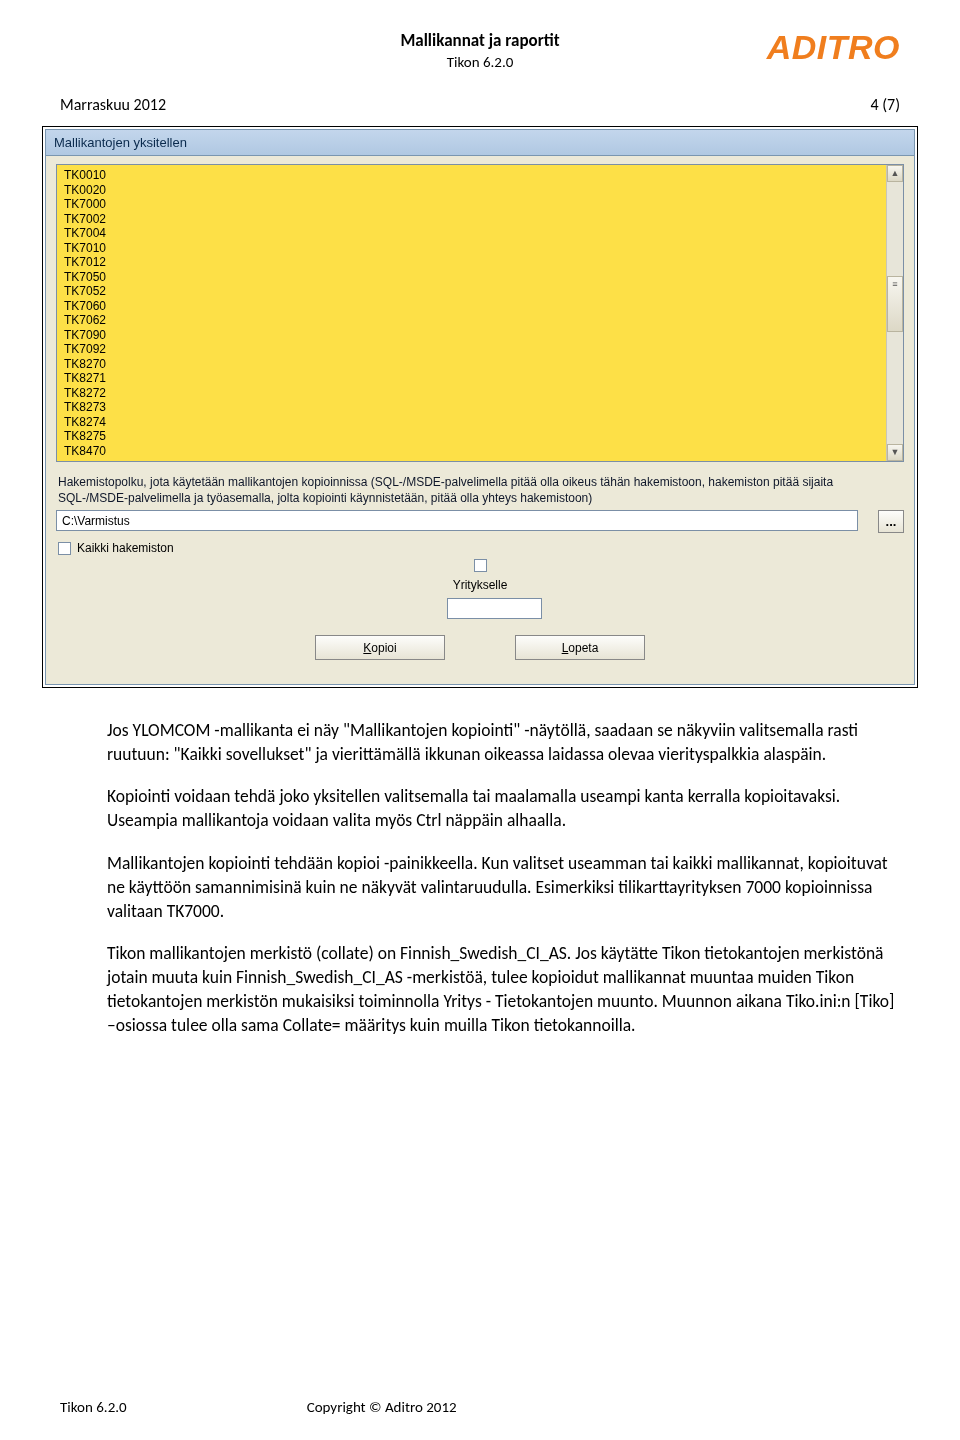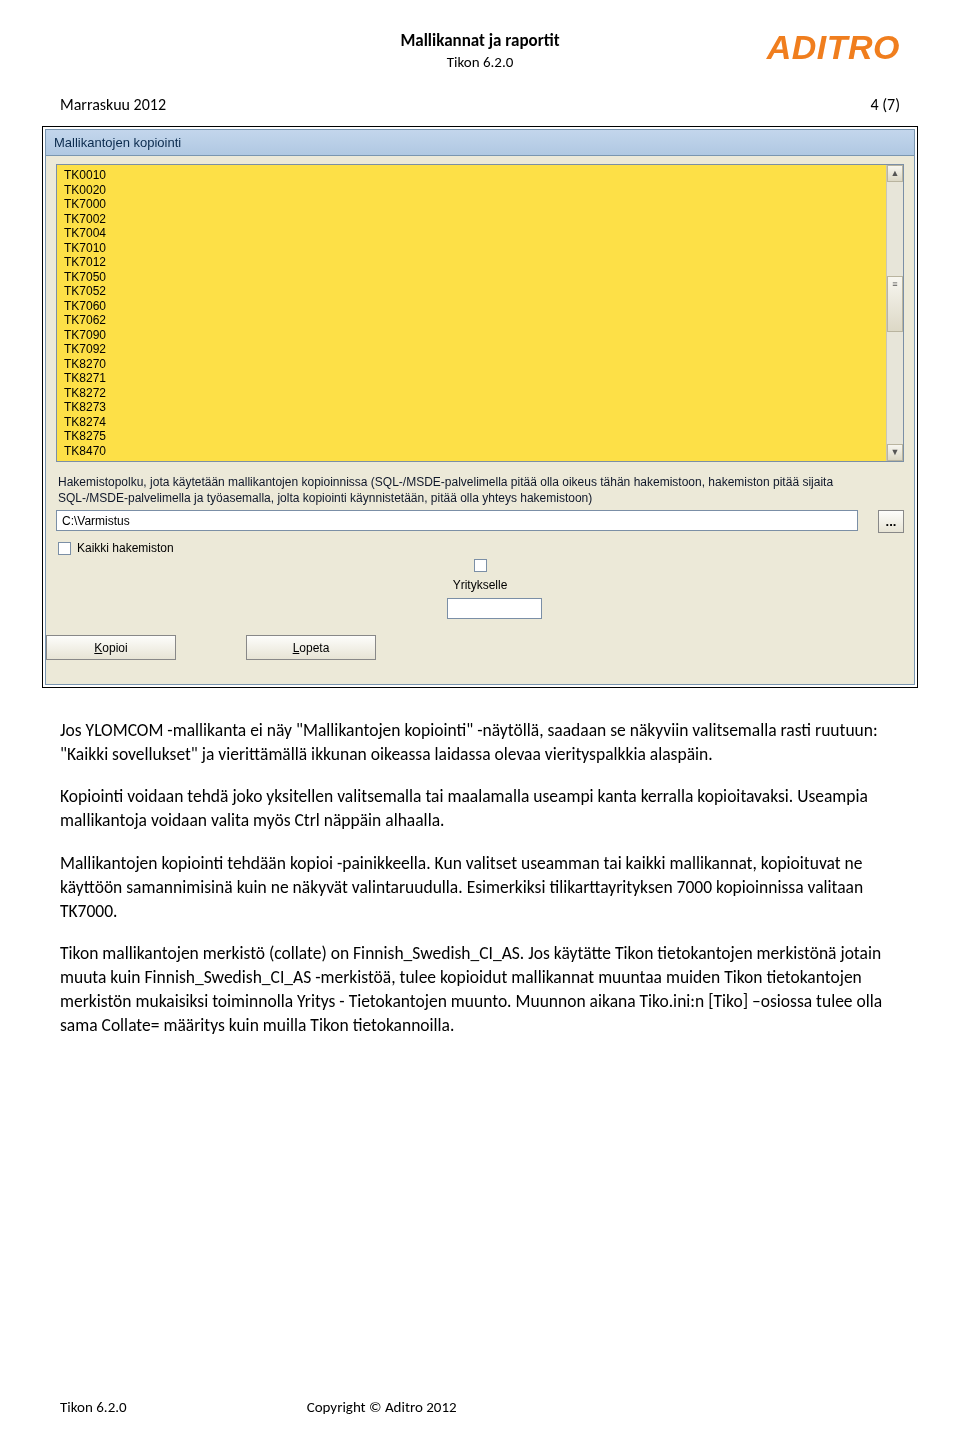--- a/index.html
+++ b/index.html
@@ -147,38 +147,39 @@
   .yritys-row { align-items: center; flex-direction: column; }
   .yritys-input {
     width: 95px;
     height: 21px;
     border: 1px solid #7b8fa6;
     background: #fff;
     margin-left: 28px;
   }
   .btn-row {
     display: flex;
+    justify-content: center;
     gap: 70px;
     padding: 14px 0 24px 0;
   }
   .win-btn {
     width: 130px;
     height: 25px;
     border: 1px solid #888;
     background: linear-gradient(#fdfdfb,#e7e4d5);
     font-family: Tahoma, Arial, sans-serif;
     font-size: 12px;
   }
   .win-btn .u { text-decoration: underline; }
   .body-text {
     padding: 30px 60px 10px 60px;
     font-size: 17.5px;
     line-height: 1.38;
   }
-  .body-text p { margin-bottom: 18px; }
+  .body-text p { margin-bottom: 18px; margin-left: 47px; }
   .footer {
     position: absolute;
     bottom: 24px;
     left: 60px;
     right: 60px;
     font-size: 15px;
     display: flex;
     gap: 180px;
   }
 </style>
@@ -193,21 +194,21 @@
   <div class="logo">ADITRO</div>
 </div>
 
 <div class="date-pg">
   <span>Marraskuu 2012</span>
   <span>4 (7)</span>
 </div>
 
 <div class="screenshot-frame">
   <div class="window">
-    <div class="titlebar">Mallikantojen kopiointi</div>
+    <div class="titlebar">Mallikantojen yksitellen</div>
 
     <div class="listbox">
       <div class="list-items">
         <div>TK0010</div>
         <div>TK0020</div>
         <div>TK7000</div>
         <div>TK7002</div>
         <div>TK7004</div>
         <div>TK7010</div>
         <div>TK7012</div>

